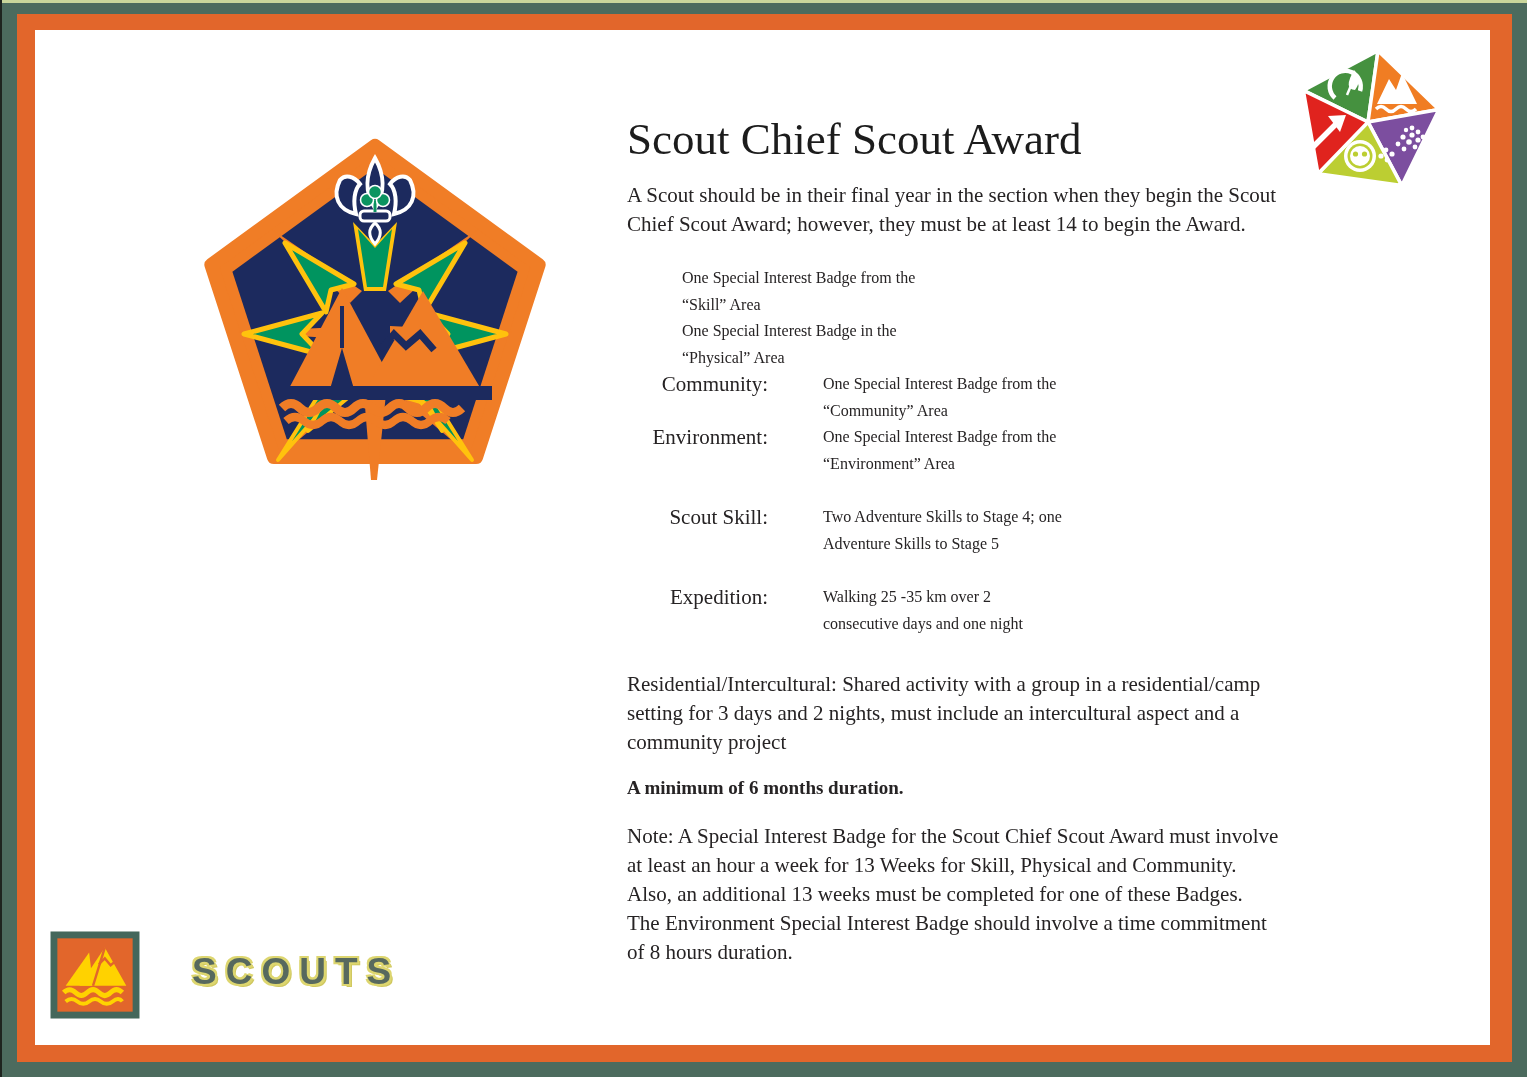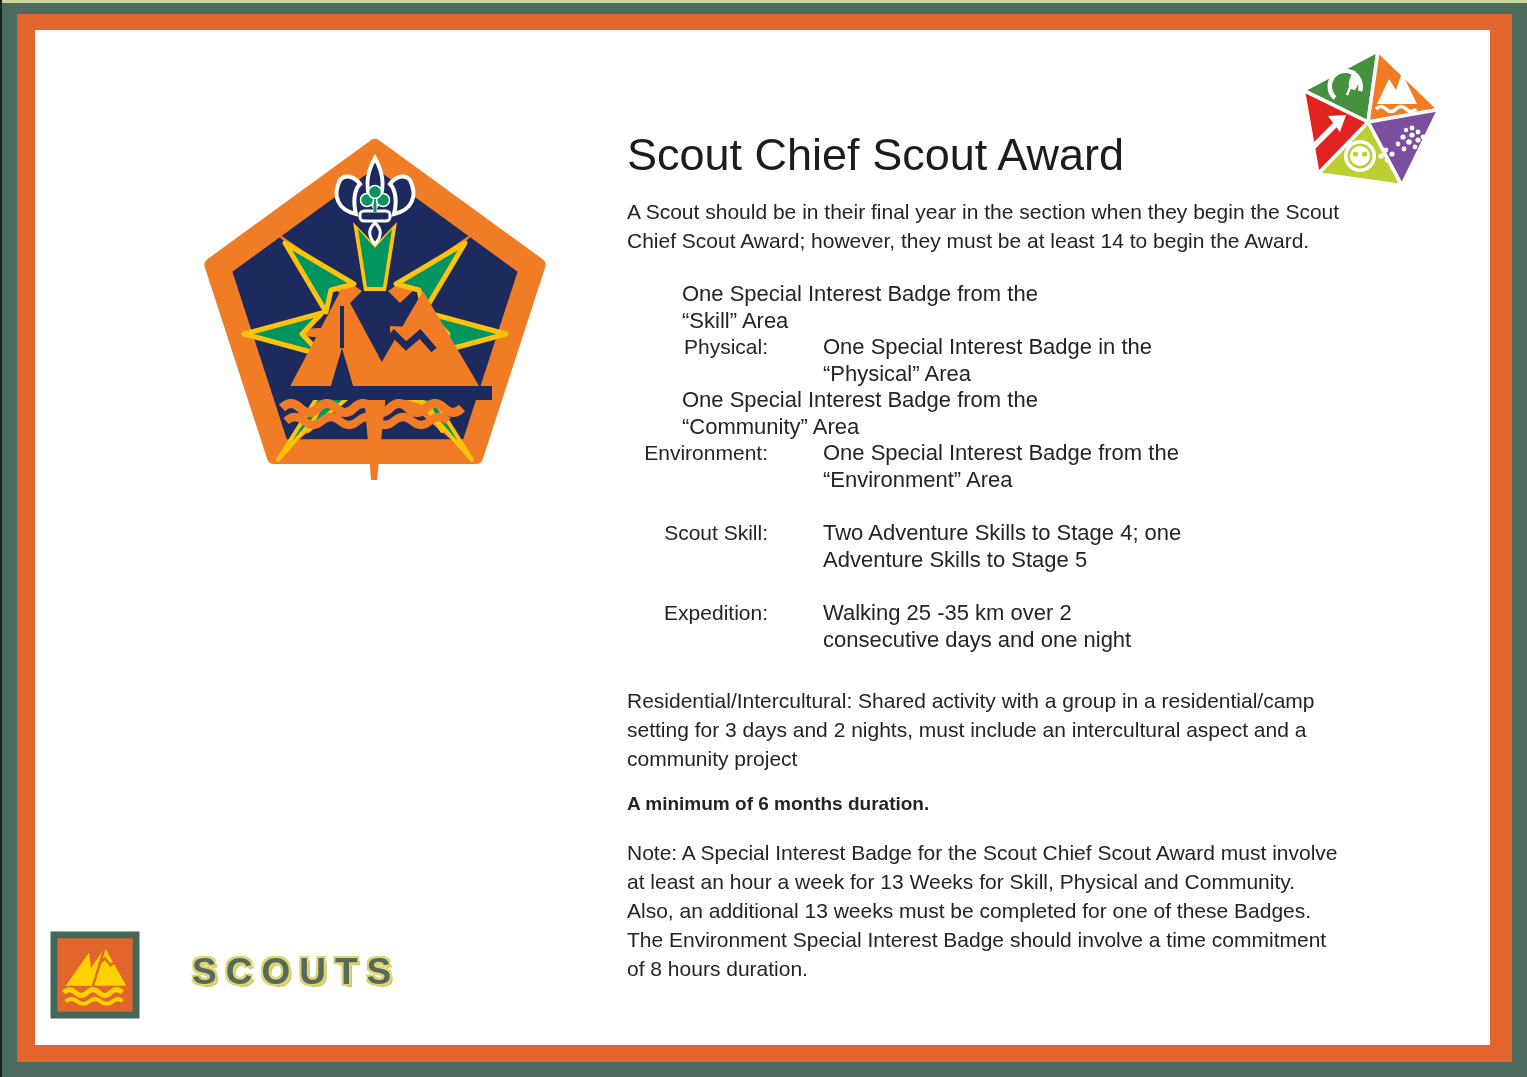--- a/index.html
+++ b/index.html
@@ -10,29 +10,29 @@
   #frame-orange{ position:absolute; top:14px; left:17px; right:15px; bottom:15px; background:#E2662B; }
   #content     { position:absolute; top:30px; left:35px; right:37px; bottom:32px; background:#ffffff; }
 
   
   #award-badge { position:absolute; left:155px; top:108px; width:370px; height:350px; }
 
   
   #pinwheel { position:absolute; right:40px; top:16px; width:160px; height:150px; }
 
   
-  #col { position:absolute; left:592px; top:100px; width:790px; color:#262324; }
+  #col { position:absolute; left:592px; top:84px; width:790px; color:#262324;font-family:Liberation Serif, serif; }
   #doc-title { font-size:45px; font-weight:400; letter-spacing:0px; color:#1c1c1c; line-height:50px; }
   .body-text { font-size:21px; line-height:29px; white-space:pre-line; }
   #intro { margin-top:17px; }
   #req-table { margin-top:26px; }
   .req-row { display:flex; }
   .req-row.gap { margin-top:27px; }
   .req-label { width:141px; text-align:right; font-size:21px; line-height:26.5px; flex:none; }
-  .req-text  { margin-left:55px; width:430px; font-size:22px; line-height:26.5px; white-space:pre-line; }
+  .req-text  { margin-left:55px; width:430px; font-size:16px; line-height:26.5px; white-space:pre-line; }
   #residential { margin-top:33px; }
   #duration { margin-top:18px; font-size:19px; line-height:26px; font-weight:700; }
   #note { margin-top:21px; }
 
   
   #scouts-brand { position:absolute; left:15px; bottom:25px; height:90px; display:flex; align-items:center; }
   #scouts-logo { width:90px; height:88px; flex:none; }
   #scouts-wordmark {
      margin-left:42px; margin-top:-6px;
      font-size:37px; font-weight:700; letter-spacing:9px; color:#57695e;
@@ -165,25 +165,25 @@
       <div id="doc-title">Scout Chief Scout Award</div>
       <div id="intro" class="body-text">A Scout should be in their final year in the section when they begin the Scout
 Chief Scout Award; however, they must be at least 14 to begin the Award.</div>
 
       <div id="req-table">
         <div class="req-row">
           <div class="req-text">One Special Interest Badge from the
 “Skill” Area</div>
         </div>
         <div class="req-row">
-          <div class="req-label">Physical:</div>
           <div class="req-text">One Special Interest Badge in the
 “Physical” Area</div>
         </div>
         <div class="req-row">
+          <div class="req-label">Community:</div>
           <div class="req-text">One Special Interest Badge from the
 “Community” Area</div>
         </div>
         <div class="req-row">
           <div class="req-label">Environment:</div>
           <div class="req-text">One Special Interest Badge from the
 “Environment” Area</div>
         </div>
         <div class="req-row gap">
           <div class="req-label">Scout Skill:</div>

